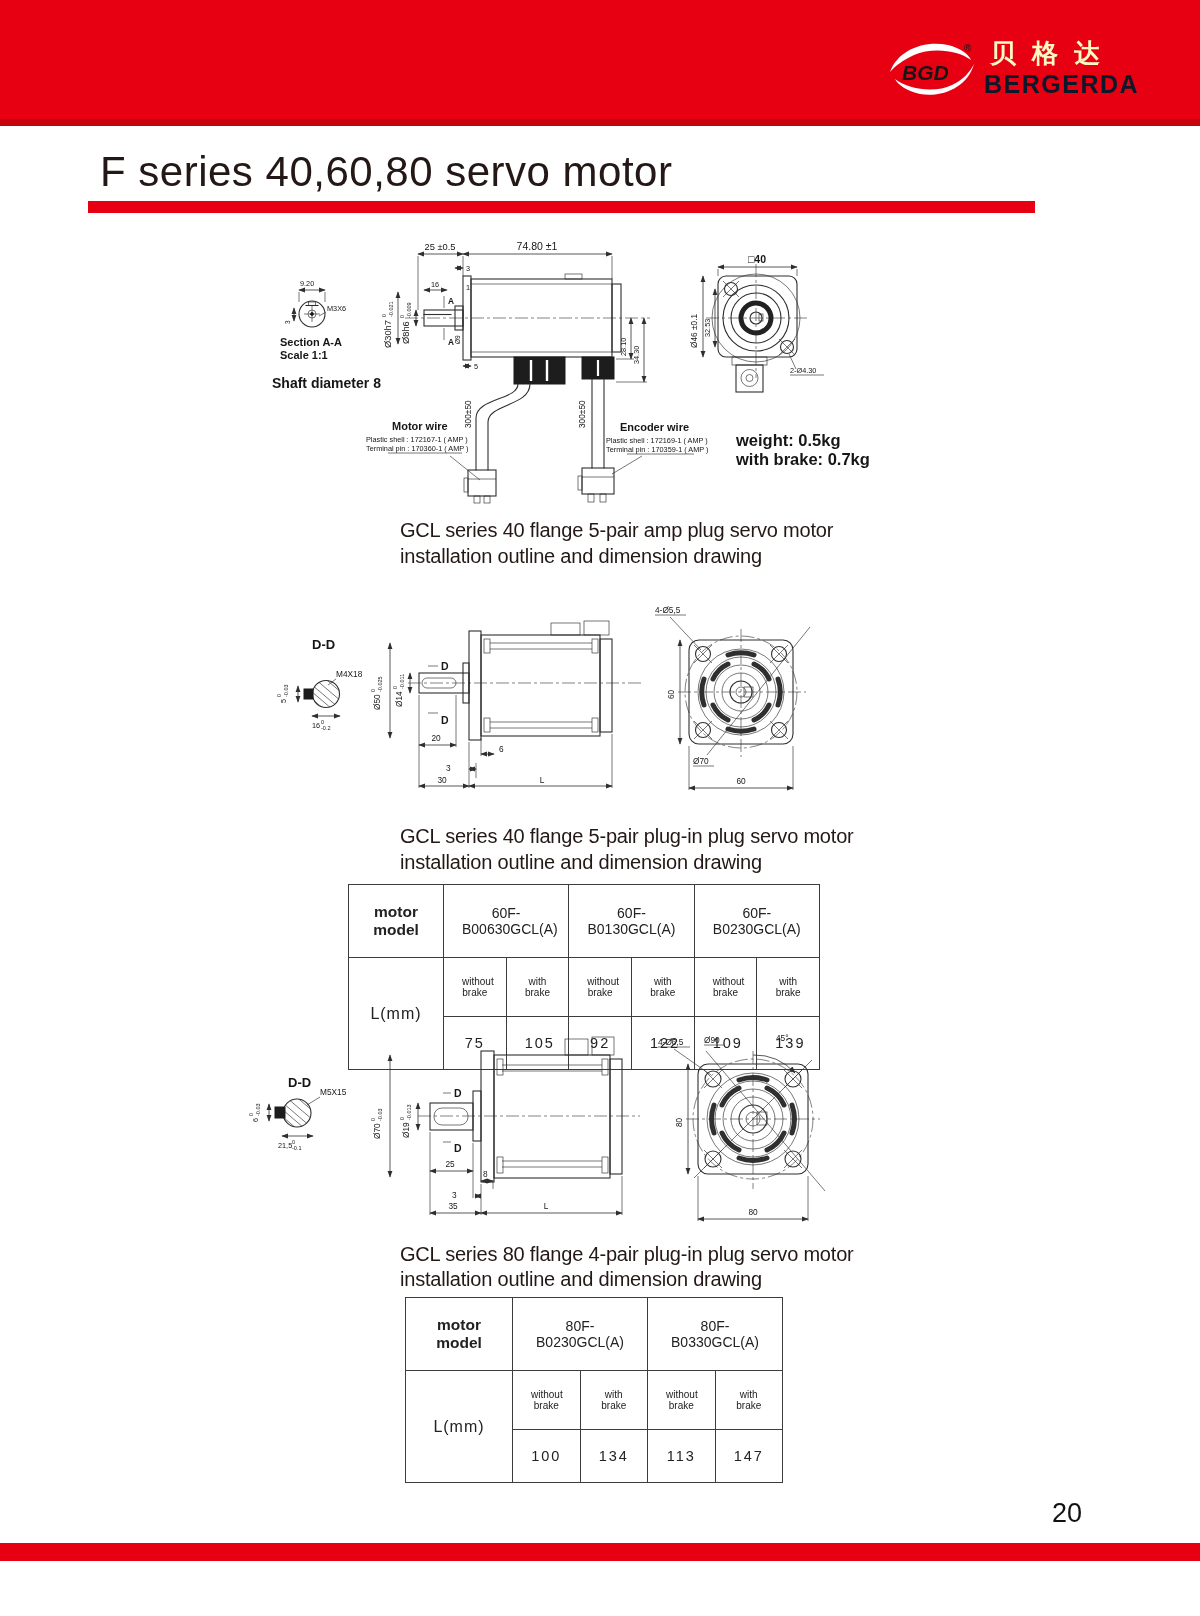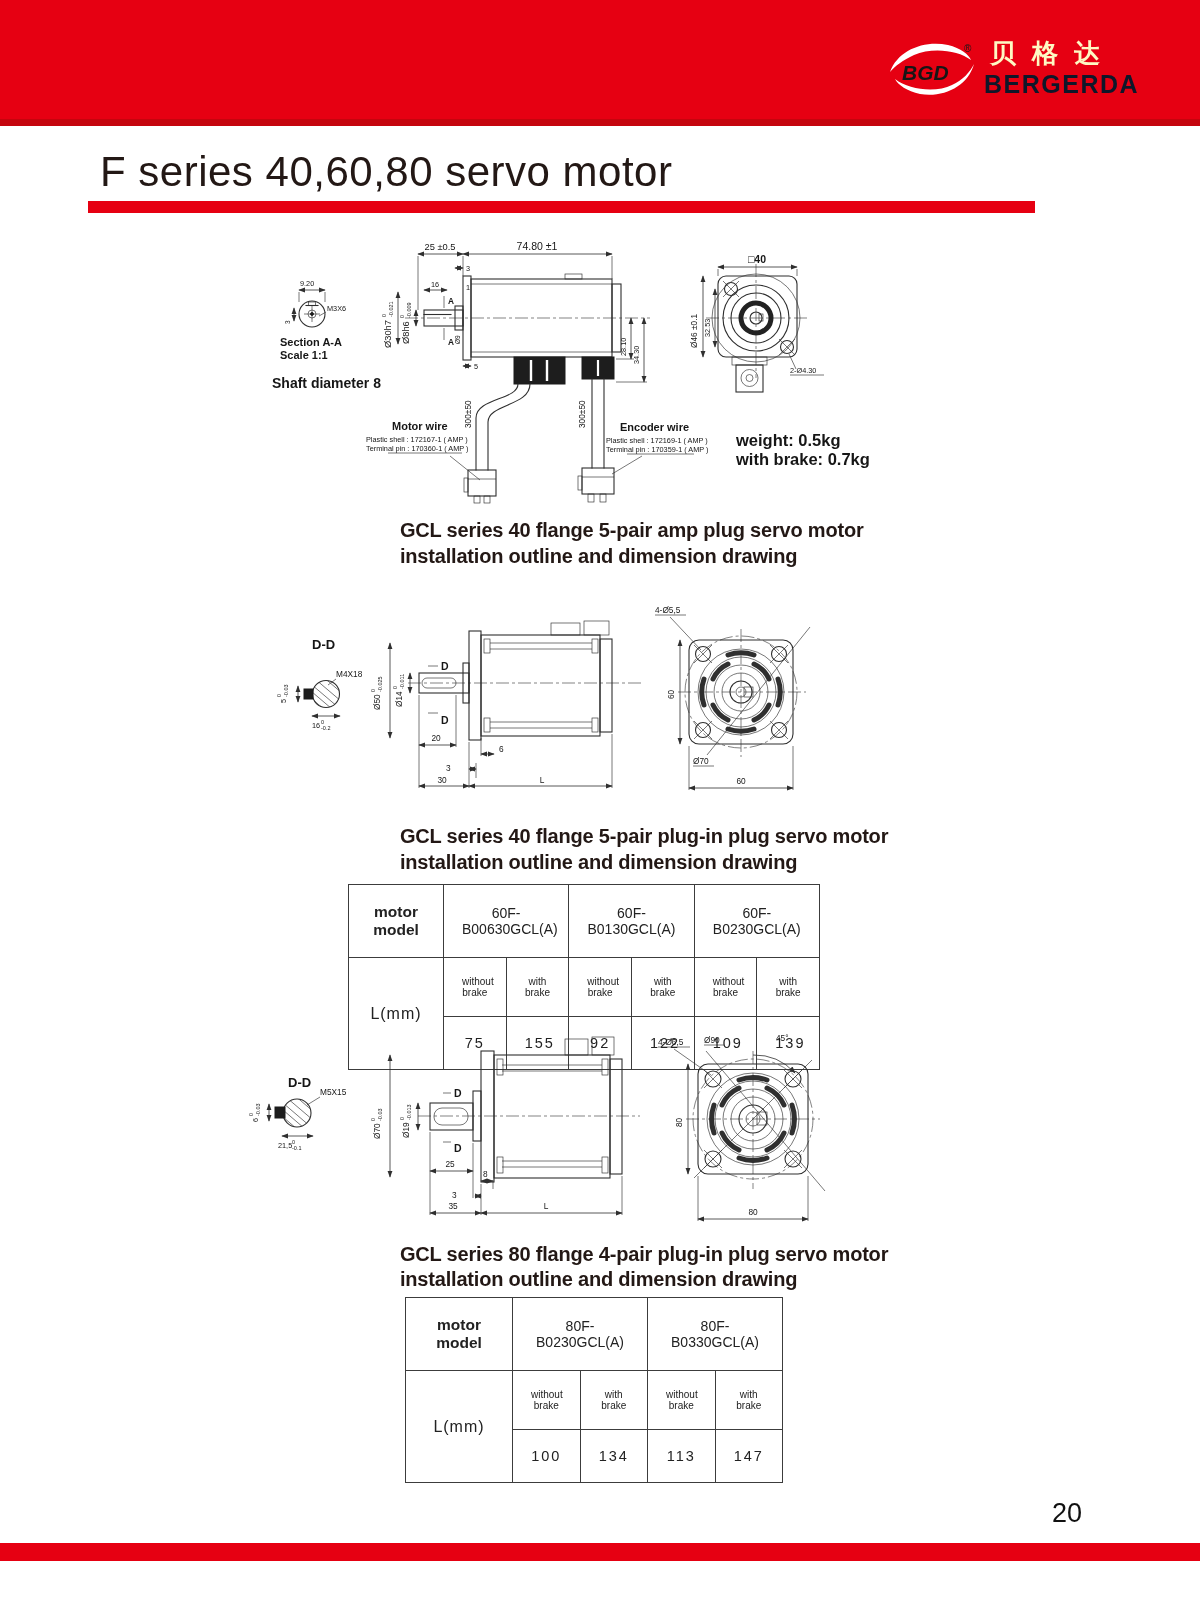--- a/index.html
+++ b/index.html
@@ -4,21 +4,21 @@
 <style>
   html,body{margin:0;padding:0;background:#888;}
   .page{position:relative;width:1200px;height:1616px;background:#ffffff;overflow:hidden;
         font-family:"Liberation Sans",sans-serif;color:#231815;}
   .hdr{position:absolute;left:0;top:0;width:1200px;height:119px;background:#e60012;border-bottom:7px solid #c5050e;}
   .logo-cn{position:absolute;left:990px;top:36px;color:#fef9c3;font-size:26px;font-weight:bold;letter-spacing:16px;white-space:nowrap;}
   .logo-en{position:absolute;left:984px;top:70px;color:#0f172a;font-size:25px;font-weight:bold;letter-spacing:1.5px;}
   .logo-mark{position:absolute;left:886px;top:40px;}
   .title{position:absolute;left:100px;top:148px;font-size:42px;font-weight:normal;letter-spacing:.5px;color:#231815;}
   .title-bar{position:absolute;left:88px;top:201px;width:947px;height:12px;background:#e60012;}
-  .cap{position:absolute;left:400px;font-size:20px;font-weight:bold;line-height:26px;color:#231815;letter-spacing:-.2px;}
+  .cap{position:absolute;left:400px;font-size:20px;font-weight:normal;line-height:26px;color:#231815;letter-spacing:-.2px;}
   .drw{position:absolute;}
   table.dims{position:absolute;border-collapse:collapse;table-layout:fixed;background:#fff;}
   table.dims td{border:1.4px solid #3c3c3c;text-align:center;vertical-align:middle;padding:18px;color:#222;}
   td.c-head{font-size:15.5px;font-weight:bold;}
   td.c-model{font-size:14px;margin-top:32px;}
   td.c-sub{font-size:10px;color:#333;}
   td.c-val{font-size:14.5px;letter-spacing:2px;}
   td.c-l{font-size:16px;letter-spacing:1px;}
   .pagenum{position:absolute;left:1052px;top:1498px;font-size:27px;font-weight:500;color:#111;}
   .ftr{position:absolute;left:0;top:1543px;width:1200px;height:18px;background:#e60012;}
@@ -392,21 +392,21 @@
       <td class="c-l" rowspan="2">L(mm)</td>
       <td class="c-sub">without brake</td>
       <td class="c-sub">with brake</td>
       <td class="c-sub">without brake</td>
       <td class="c-sub">with brake</td>
       <td class="c-sub">without brake</td>
       <td class="c-sub">with brake</td>
     </tr>
     <tr style="height:28px">
       <td class="c-val">75</td>
-      <td class="c-val">155</td>
+      <td class="c-val">105</td>
       <td class="c-val">92</td>
       <td class="c-val">122</td>
       <td class="c-val">109</td>
       <td class="c-val">139</td>
     </tr>
   </tbody>
     </table>
 
   <svg class="drw" style="left:240px;top:993px;" width="680" height="250" viewBox="0 0 680 250">
     <defs>

